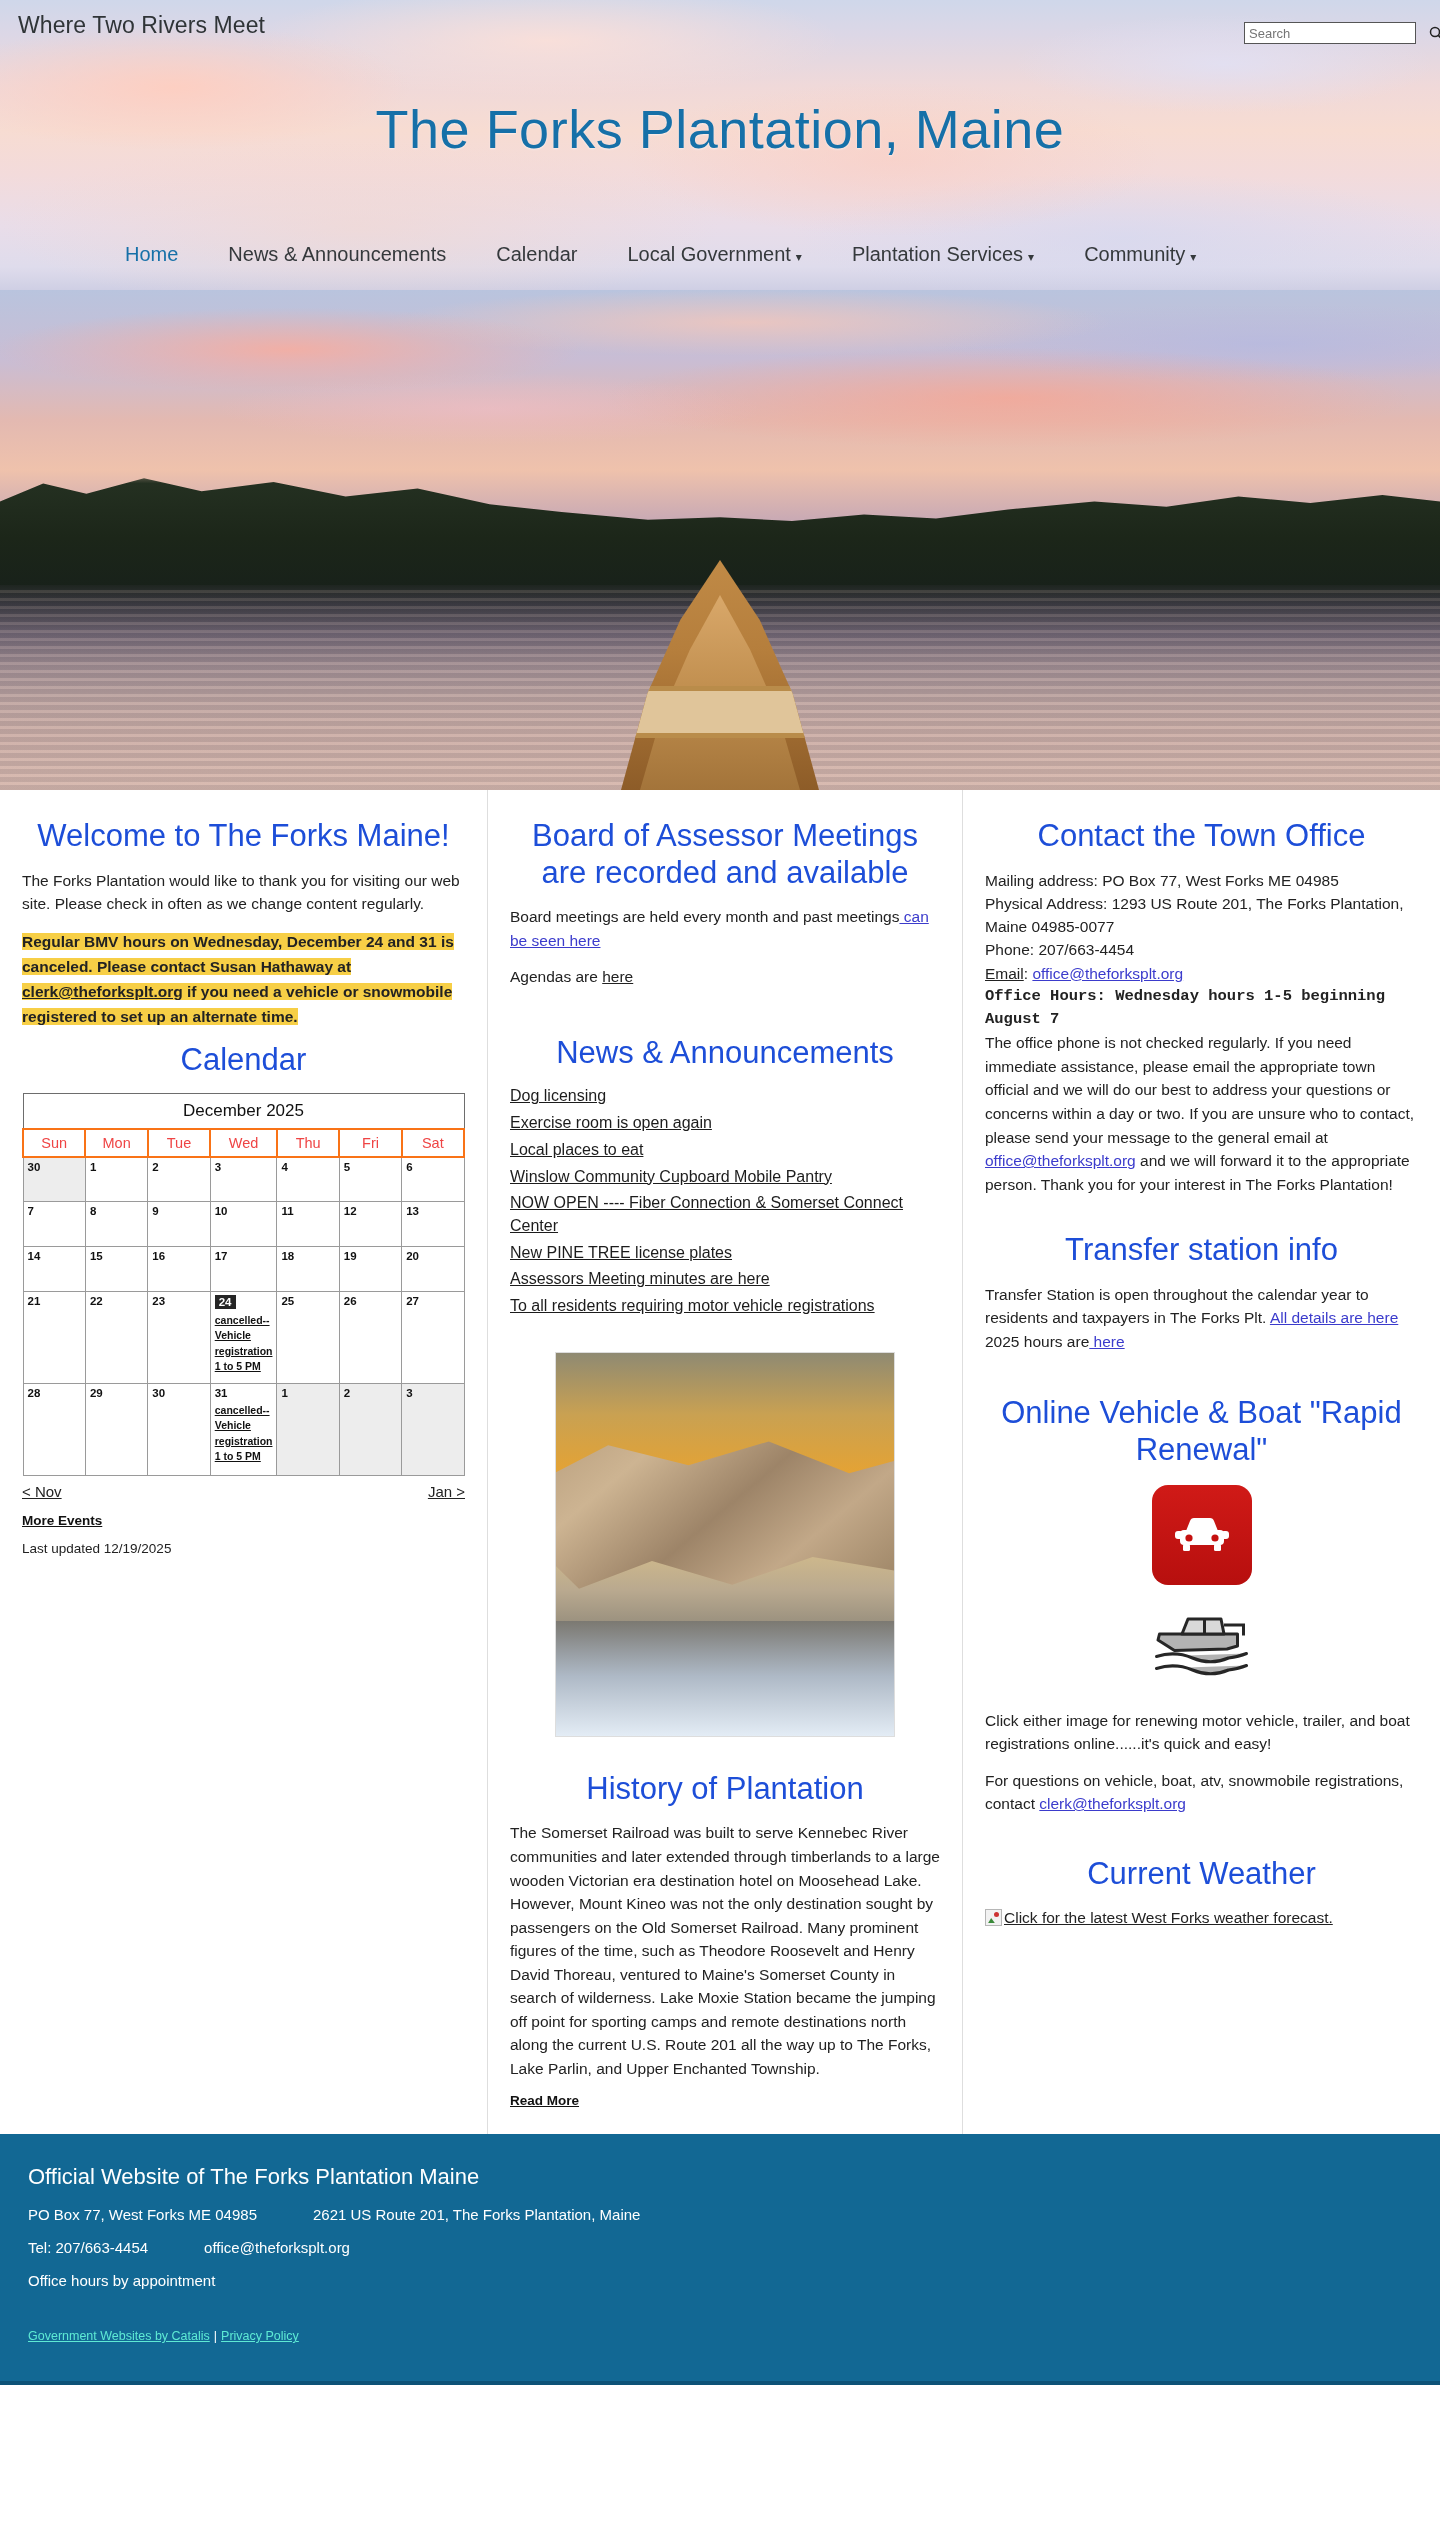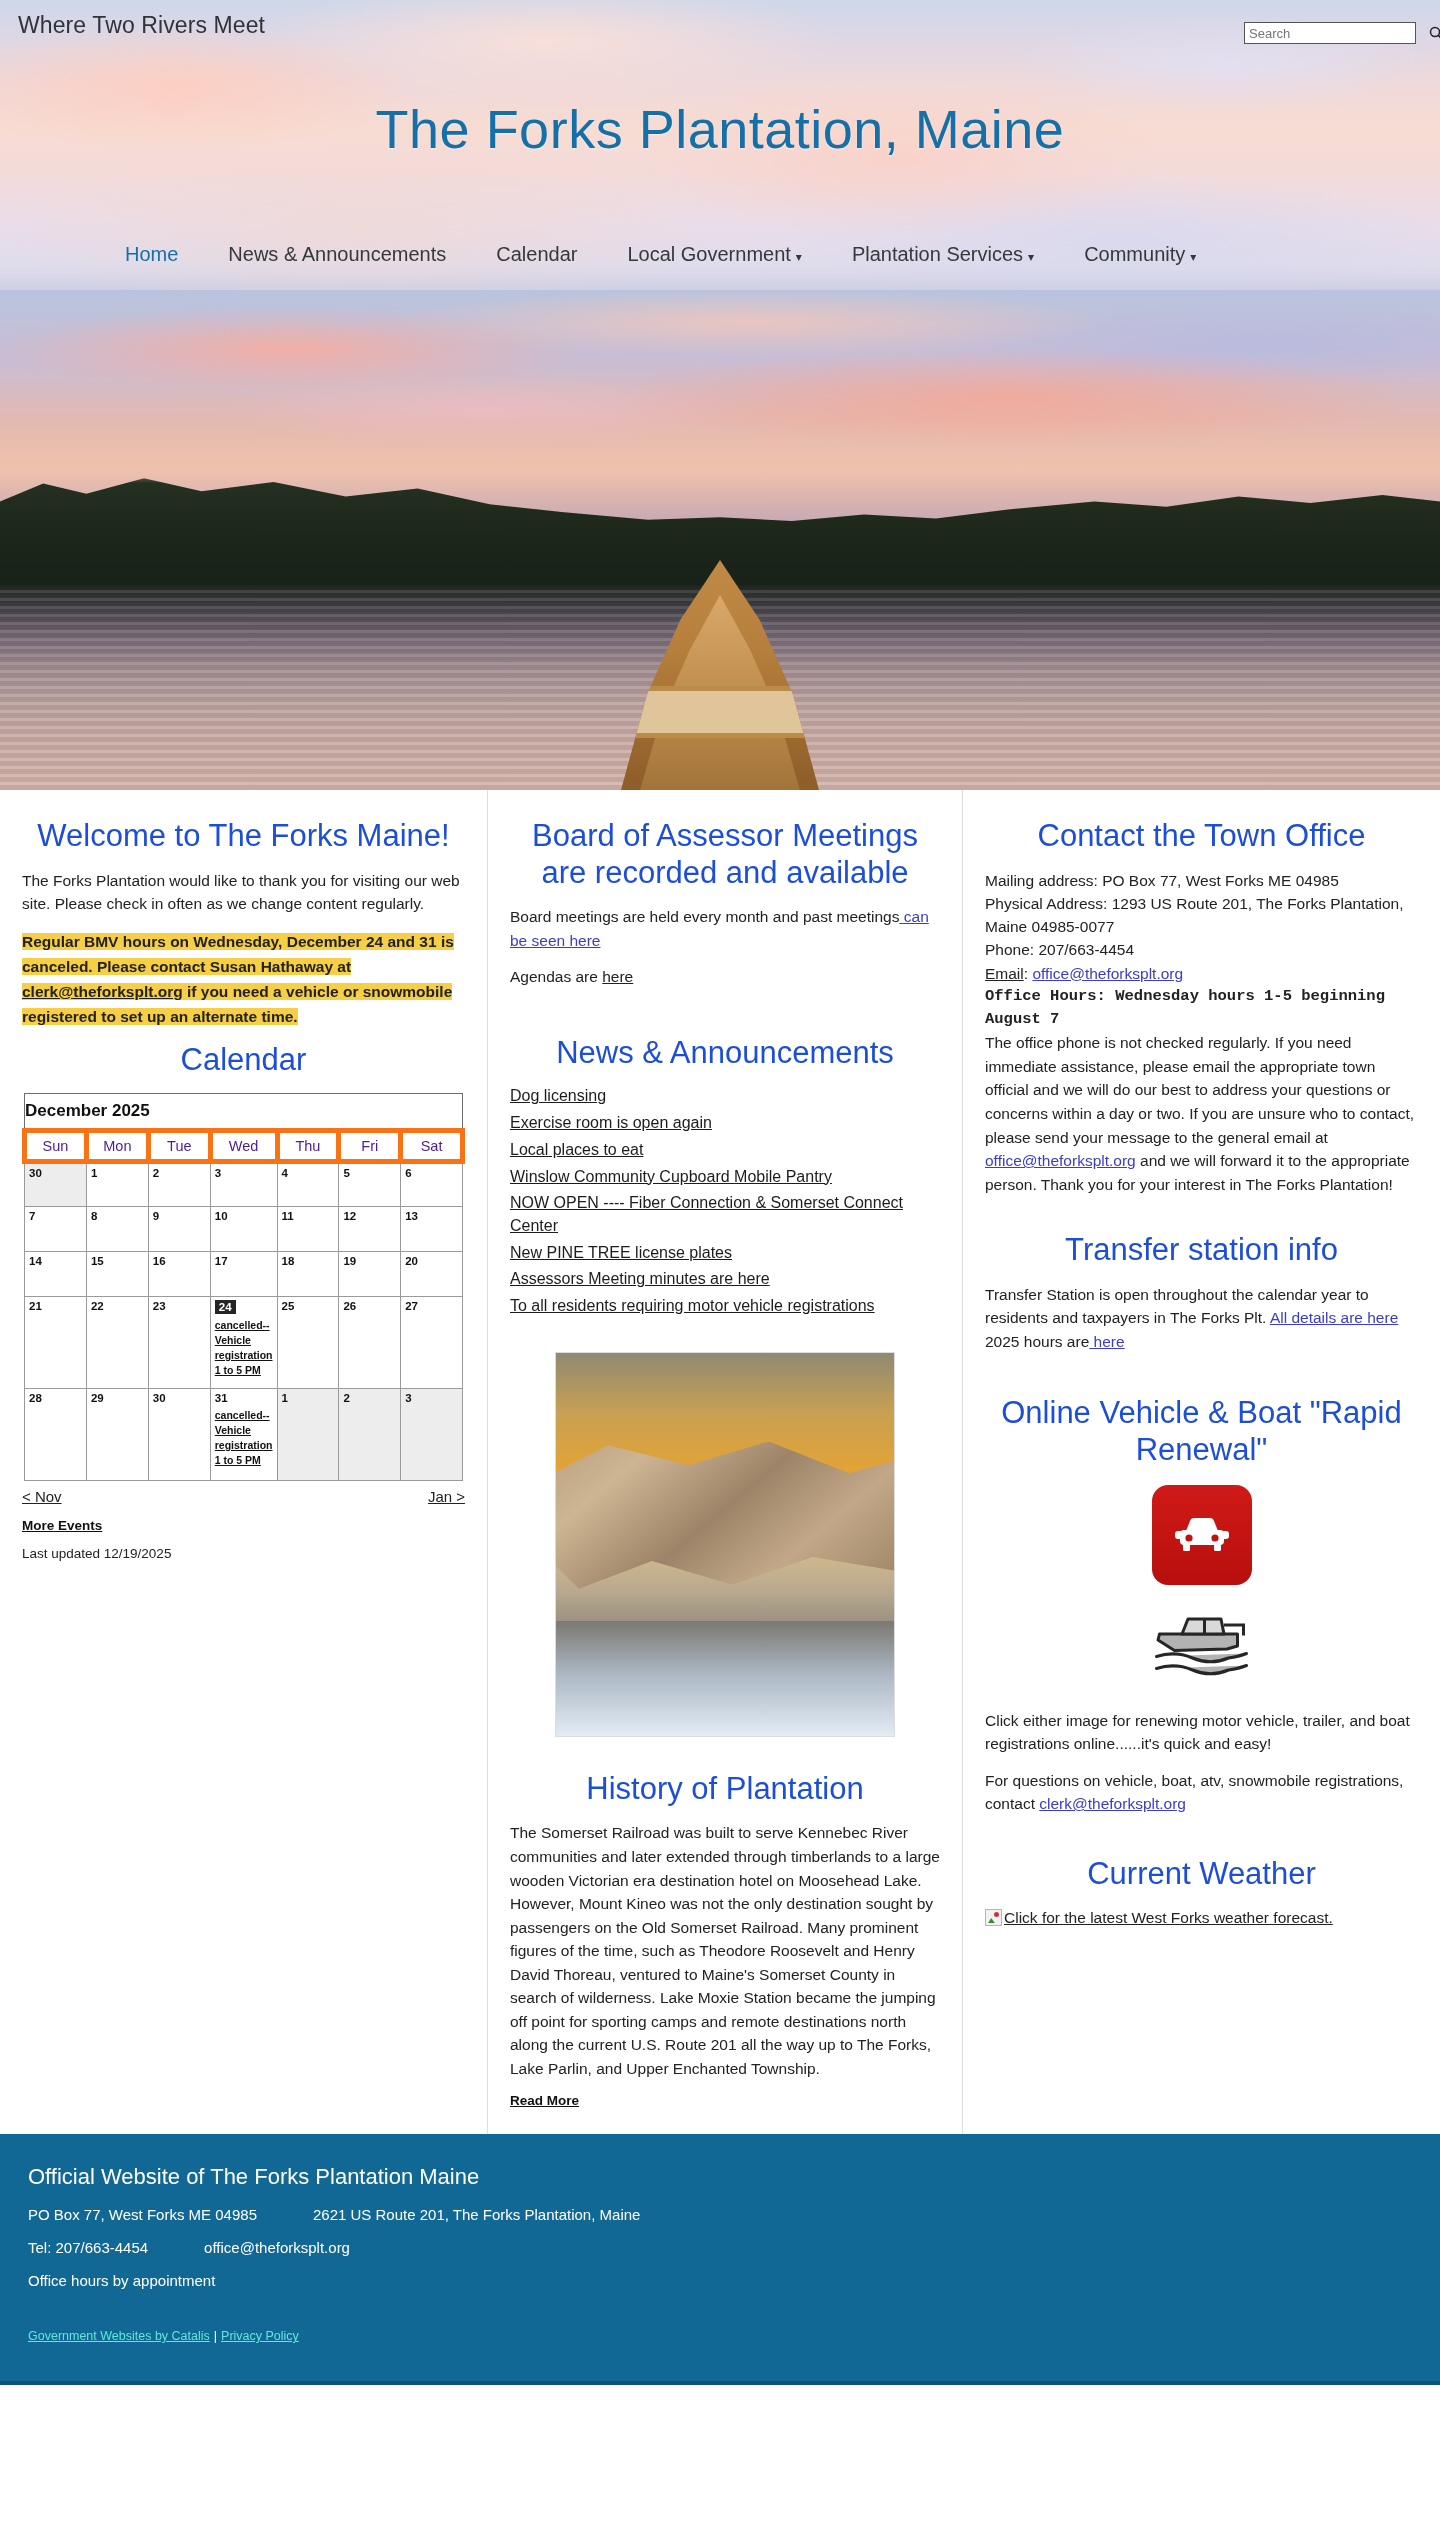--- a/index.html
+++ b/index.html
@@ -140,26 +140,26 @@
   }
   a.inline { color:#222; text-decoration:underline; }
   a.blue { color:#3b3bcc; text-decoration:underline; }
   .hl { background:#f7cf46; font-weight:bold; line-height:1.62; }
   .hl a { color:#222; text-decoration:underline; }
 
   
   .cal-wrap { margin:2px 0 0 0; }
   table.cal { width:100%; border-collapse:collapse; border:1px solid #6d6d6d; }
   table.cal th.month {
-    text-align:left; font-size:17px; font-weight:bold; padding:7px 0;
+    text-align:center; font-size:17px; font-weight:normal; padding:7px 0;
     border-bottom:1px solid #6d6d6d; color:#111;
   }
   table.cal th.dow {
     font-weight:400; font-size:14.5px; padding:5px 0; text-align:center;
-    border:5px solid #f97316; color:#4c1d95;
+    border:2px solid #f97316; color:#ef4444;
   }
   table.cal td {
     border:1px solid #9a9a9a; vertical-align:top;
     height:45px; width:14.28%; padding:3px 4px;
     font-size:11.5px; font-weight:bold; color:#111;
   }
   table.cal td.other { background:#ededed; }
   table.cal td.tall { height:92px; }
   .daynum-today{
     display:inline-block; background:#252525; color:#fff;

